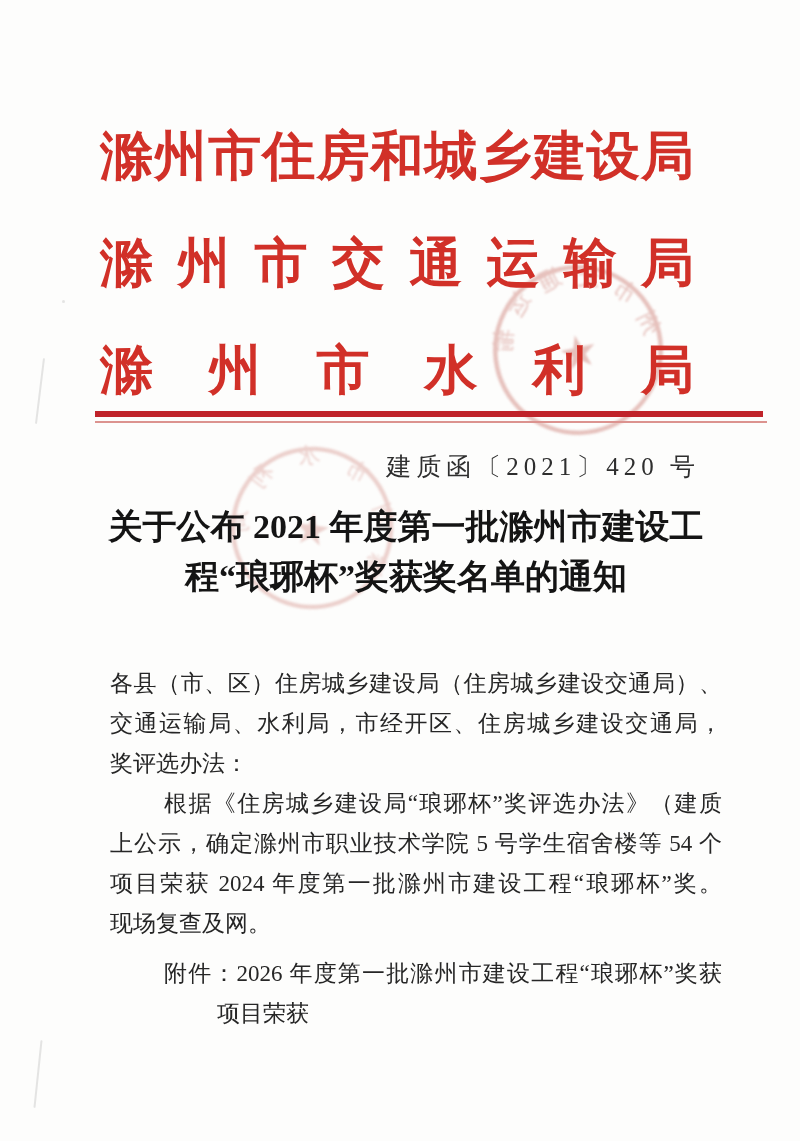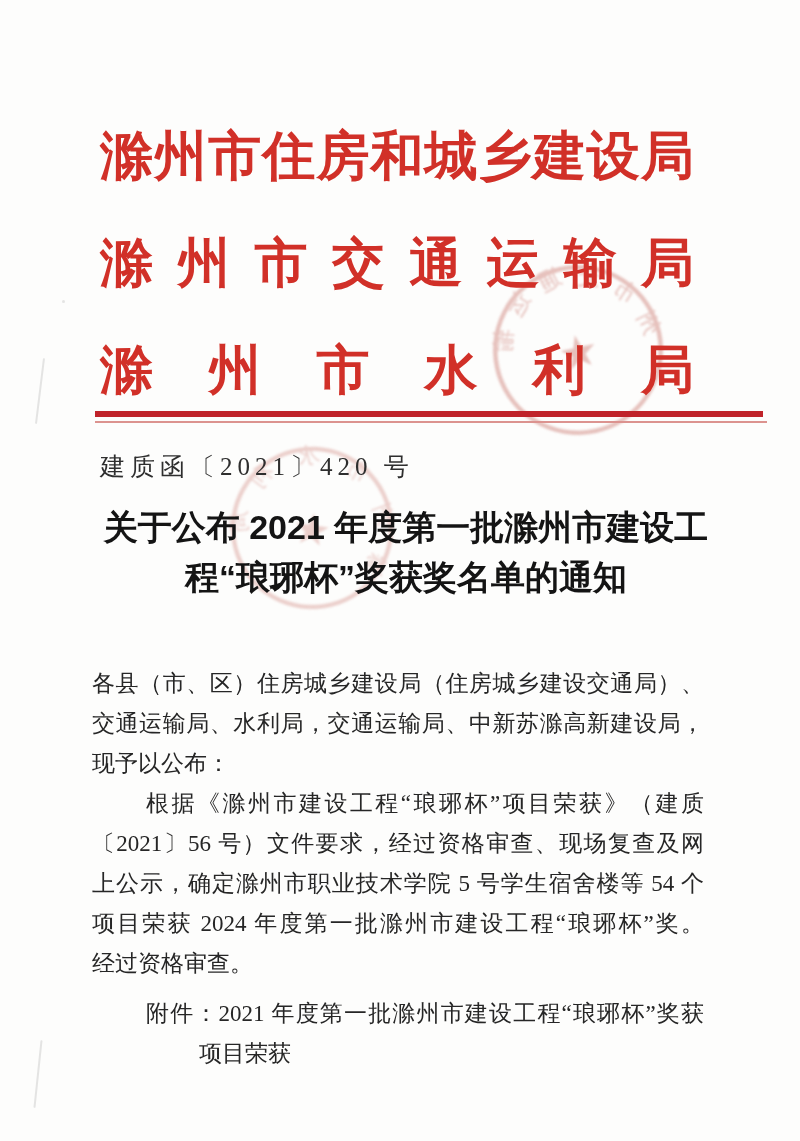--- a/index.html
+++ b/index.html
@@ -22,35 +22,35 @@
   }
   .agency-line span{display:block;}
 
   
   .rule-thick{position:absolute;left:95px;top:411px;width:668px;height:6px;background:var(--rule-red,#c0232a);}
   .rule-thin{position:absolute;left:95px;top:421px;width:672px;height:2px;background:var(--rule-red-light,#dc938f);}
 
   
   .doc-number{
     position:absolute;left:100px;top:450px;width:600px;
-    text-align:left;font-size:25px;line-height:34px;letter-spacing:5px;
+    text-align:right;font-size:25px;line-height:34px;letter-spacing:5px;
     color:#2e2e2e;
   }
 
   
   .notice-title{
     position:absolute;left:88px;top:502px;width:636px;
     text-align:center;
-    font-family:Liberation Sans, sans-serif;
+    font-family:Liberation Serif, serif;
     font-weight:700;font-size:34px;line-height:50px;color:#141414;
   }
 
   
   .body-text{
-    position:absolute;left:92px;top:664px;width:612px;
+    position:absolute;left:110px;top:664px;width:612px;
     font-size:23px;line-height:40px;color:#262626;
   }
   .body-line{height:40px;}
   .jl{text-align:justify;text-align-last:justify;text-justify:inter-character;}
   .ind2{text-indent:2.35em;}
   .attachment{margin-top:10px;}
   .ind-attach2{padding-left:107px;}
 
   
   .seal{position:absolute;pointer-events:none;}
@@ -137,30 +137,29 @@
 
   <div class="doc-number">建质函〔2021〕420 号</div>
 
   <div class="notice-title">
     <div>关于公布 2021 年度第一批滁州市建设工</div>
     <div>程“琅琊杯”奖获奖名单的通知</div>
   </div>
 
   <div class="body-text">
     <div class="body-line jl">各县（市、区）住房城乡建设局（住房城乡建设交通局）、</div>
-    <div class="body-line jl">交通运输局、水利局，交通运输局、中新苏滁高新建设局，</div>
-    <div class="body-line">现予以公布：</div>
-    <div class="body-line jl ind2">根据《滁州市建设工程“琅琊杯”项目荣获》（建质</div>
-    <div class="body-line jl">〔2021〕56 号）文件要求，经过资格审查、现场复查及网</div>
+    <div class="body-line jl">交通运输局、水利局，市经开区、住房城乡建设交通局，</div>
+    <div class="body-line">奖评选办法：</div>
+    <div class="body-line jl ind2">根据《住房城乡建设局“琅琊杯”奖评选办法》（建质</div>
     <div class="body-line jl">上公示，确定滁州市职业技术学院 5 号学生宿舍楼等 54 个</div>
     <div class="body-line jl">项目荣获 2024 年度第一批滁州市建设工程“琅琊杯”奖。</div>
-    <div class="body-line">经过资格审查。</div>
+    <div class="body-line">现场复查及网。</div>
 
     <div class="attachment">
-      <div class="body-line jl ind2">附件：2021 年度第一批滁州市建设工程“琅琊杯”奖获</div>
+      <div class="body-line jl ind2">附件：2026 年度第一批滁州市建设工程“琅琊杯”奖获</div>
       <div class="body-line ind-attach2">项目荣获</div>
     </div>
   </div>
 
   <div class="scan-artifact art-1"></div>
   <div class="scan-artifact art-2"></div>
   <div class="scan-artifact art-3"></div>
 
 </div>
 

